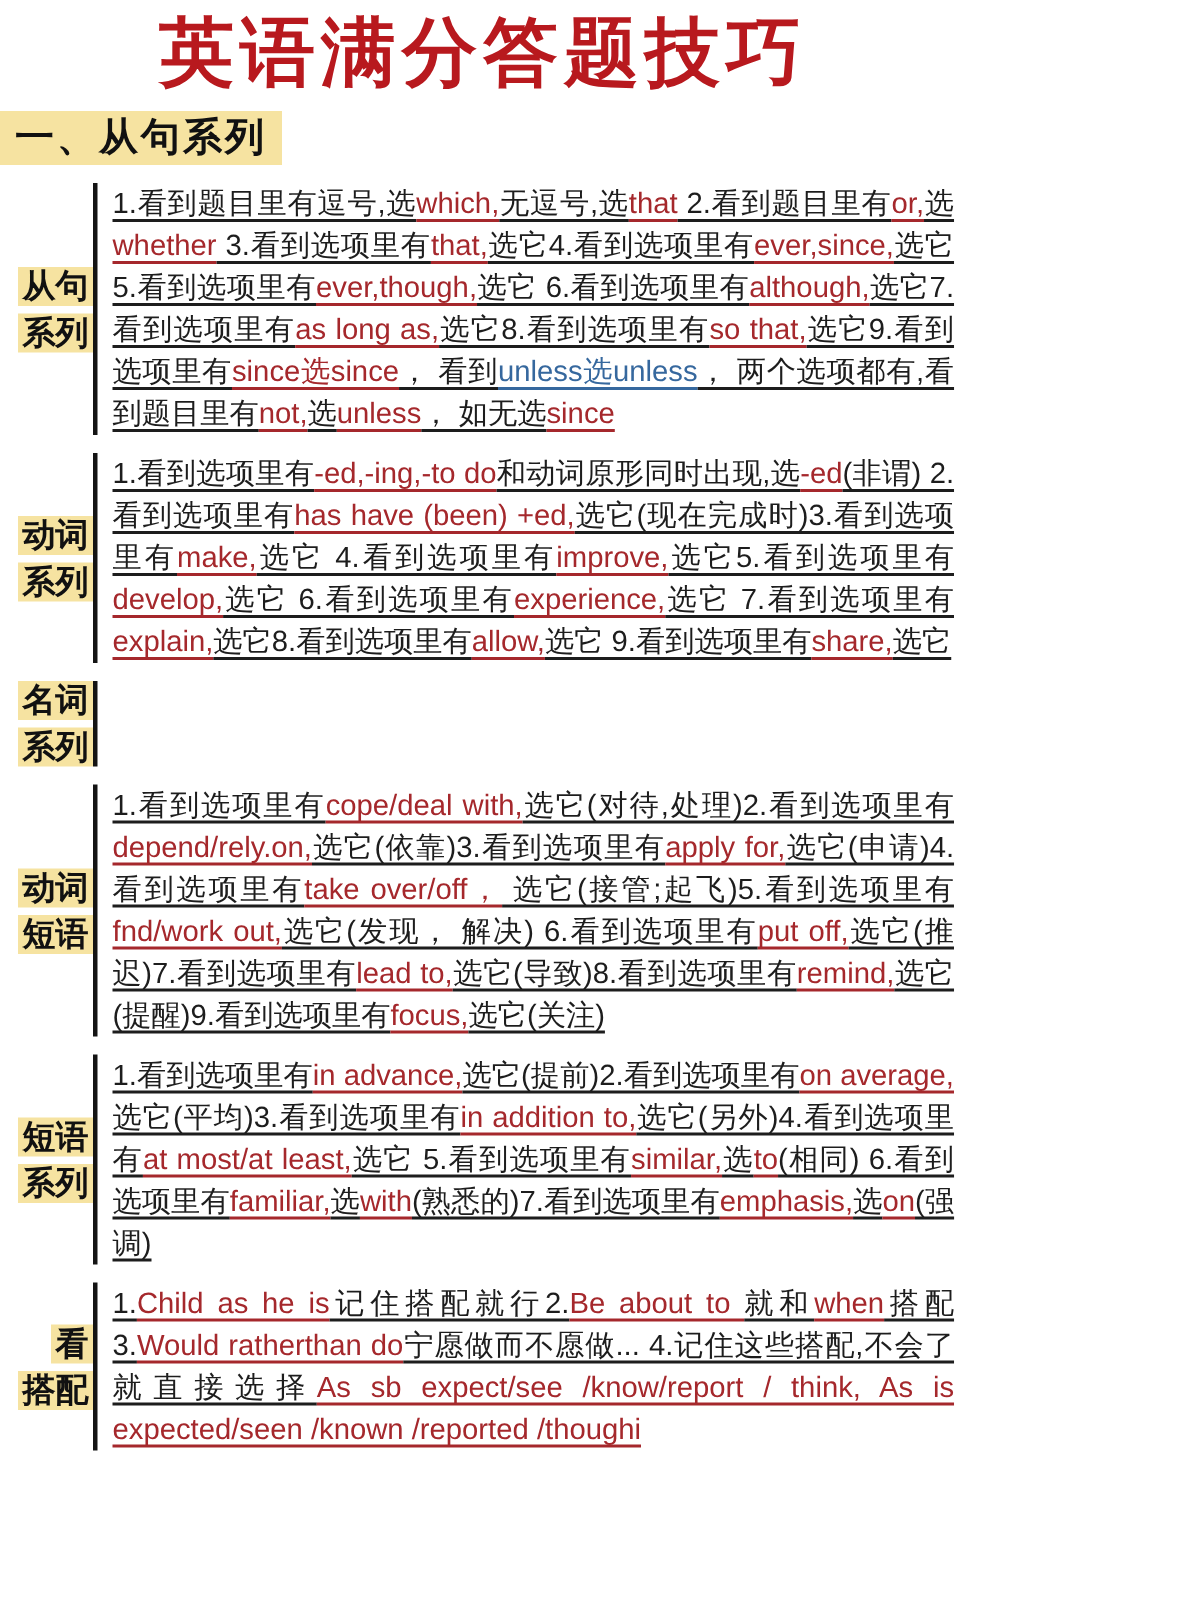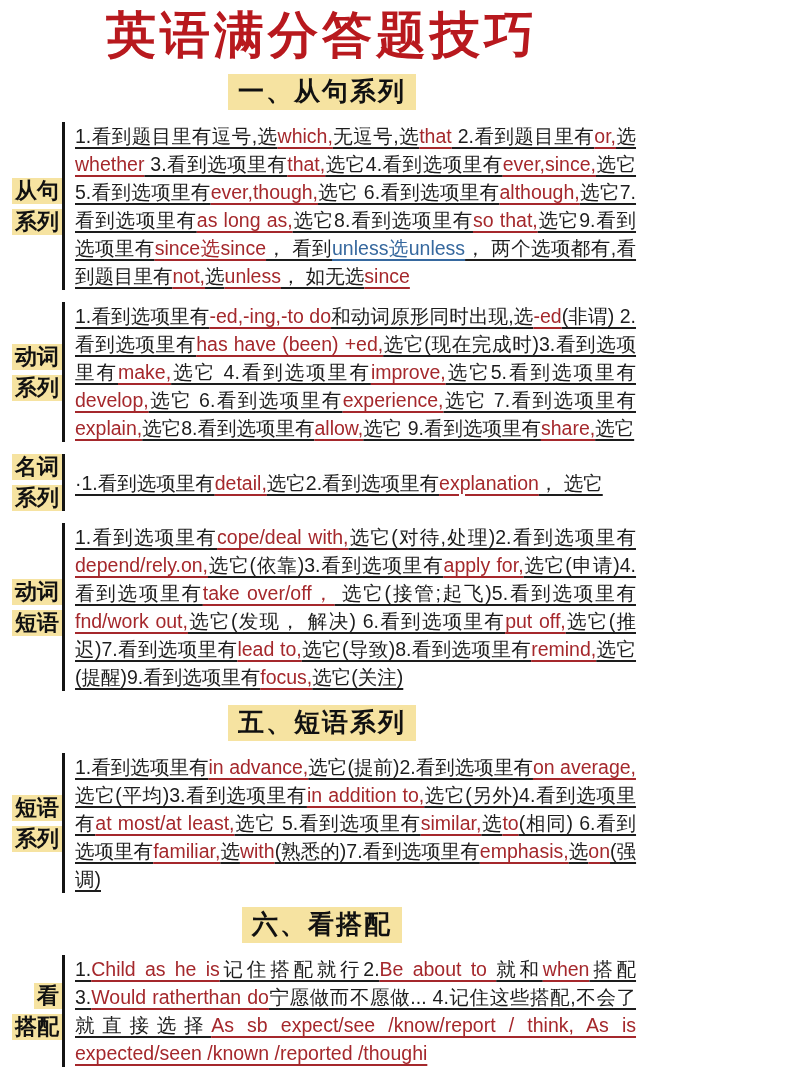--- a/index.html
+++ b/index.html
@@ -14,21 +14,21 @@
     width:800px;height:1069px;overflow:hidden;background:#ffffff;
     font-family:"Liberation Sans","DejaVu Sans",sans-serif;
     color:var(--ink);
   }
   .poster{width:644px;height:1069px;box-sizing:border-box;}
   h1.page-title{
     margin:4px 0 8px 0;text-align:center;
     font-size:50px;line-height:62px;font-weight:900;letter-spacing:4px;
     color:var(--title-red);
   }
-  .heading-row{text-align:center;margin:8px 0 6px 0;}
+  .heading-row{text-align:left;margin:8px 0 6px 0;}
   .heading-hl{
     display:inline-block;background:var(--hl-yellow);
     font-size:26px;line-height:32px;font-weight:800;letter-spacing:2px;
     color:#111;padding:1px 10px 3px 10px;
   }
   .body-row{
     display:flex;align-items:center;
     padding:6px 8px 6px 4px;box-sizing:border-box;
   }
   .label-col{
@@ -90,53 +90,46 @@
     </div>
   </section>
 
   <section class="sec">
     <div class="body-row">
       <div class="label-col">
             <div class="label-line">名词</div>
             <div class="label-line">系列</div>
           </div>
       <div class="divider"></div>
-      <p class="content"><span class="run k">·1.看到选项里有</span><span class="run r">detail,</span><span class="run k">选它2.看到选项里有</span><span class="run r">explanation</span><span class="run k">， 选它</span></p>
     </div>
   </section>
 
   <section class="sec">
     <div class="body-row">
       <div class="label-col">
             <div class="label-line">动词</div>
             <div class="label-line">短语</div>
           </div>
       <div class="divider"></div>
       <p class="content"><span class="run k">1.看到选项里有</span><span class="run r">cope/deal with,</span><span class="run k">选它(对待,处理)2.看到选项里有</span><span class="run r">depend/rely.on,</span><span class="run k">选它(依靠)3.看到选项里有</span><span class="run r">apply for,</span><span class="run k">选它(申请)4.看到选项里有</span><span class="run r">take over/off，</span><span class="run k"> 选它(接管;起飞)5.看到选项里有</span><span class="run r">fnd/work out,</span><span class="run k">选它(发现， 解决) 6.看到选项里有</span><span class="run r">put off,</span><span class="run k">选它(推迟)7.看到选项里有</span><span class="run r">lead to,</span><span class="run k">选它(导致)8.看到选项里有</span><span class="run r">remind,</span><span class="run k">选它(提醒)9.看到选项里有</span><span class="run r">focus,</span><span class="run k">选它(关注)</span></p>
     </div>
   </section>
 
   <section class="sec">
-    <div class="heading-row">
-      <span class="heading-hl">五、短语系列</span>
-    </div>
     <div class="body-row">
       <div class="label-col">
             <div class="label-line">短语</div>
             <div class="label-line">系列</div>
           </div>
       <div class="divider"></div>
       <p class="content"><span class="run k">1.看到选项里有</span><span class="run r">in advance,</span><span class="run k">选它(提前)2.看到选项里有</span><span class="run r">on average,</span><span class="run k">选它(平均)3.看到选项里有</span><span class="run r">in addition to,</span><span class="run k">选它(另外)4.看到选项里有</span><span class="run r">at most/at least,</span><span class="run k">选它 5.看到选项里有</span><span class="run r">similar,</span><span class="run k">选</span><span class="run r">to</span><span class="run k">(相同) 6.看到选项里有</span><span class="run r">familiar,</span><span class="run k">选</span><span class="run r">with</span><span class="run k">(熟悉的)7.看到选项里有</span><span class="run r">emphasis,</span><span class="run k">选</span><span class="run r">on</span><span class="run k">(强调)</span></p>
     </div>
   </section>
 
   <section class="sec">
-    <div class="heading-row">
-      <span class="heading-hl">六、看搭配</span>
-    </div>
     <div class="body-row">
       <div class="label-col">
             <div class="label-line">看</div>
             <div class="label-line">搭配</div>
           </div>
       <div class="divider"></div>
       <p class="content"><span class="run k">1.</span><span class="run r">Child as he is</span><span class="run k">记住搭配就行2.</span><span class="run r">Be about to </span><span class="run k">就和</span><span class="run r">when</span><span class="run k">搭配 3.</span><span class="run r">Would ratherthan do</span><span class="run k">宁愿做而不愿做... 4.记住这些搭配,不会了就直接选择</span><span class="run r">As sb expect/see /know/report / think, As is expected/seen /known /reported /thoughi</span></p>
     </div>
   </section>
 </div>

